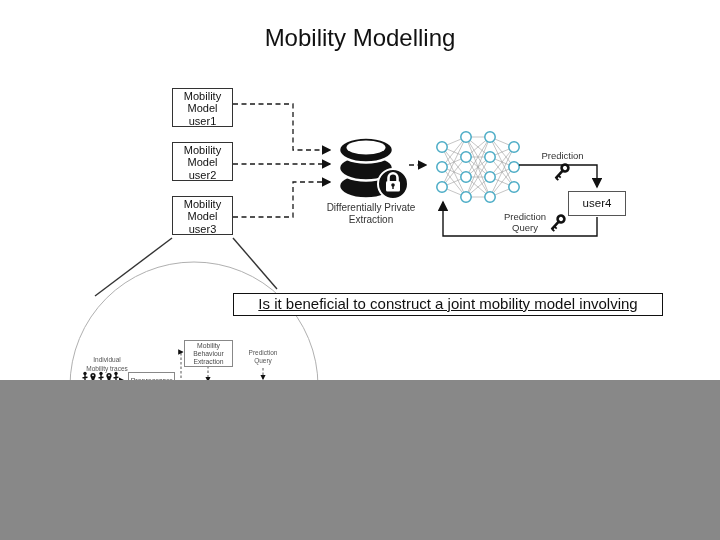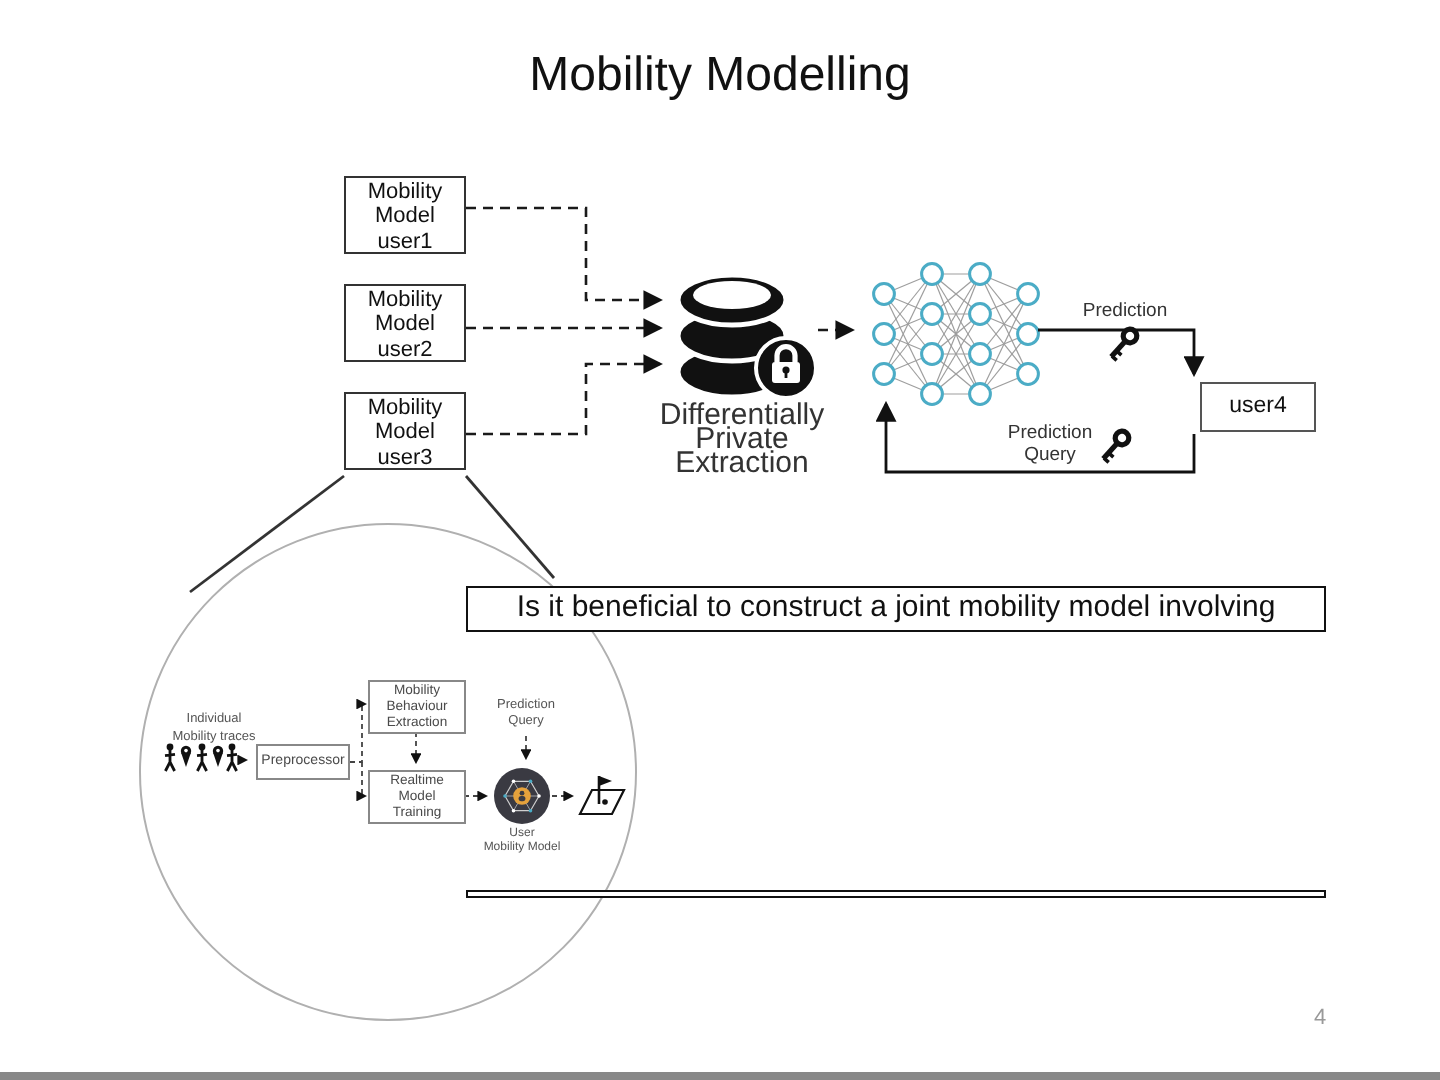--- a/index.html
+++ b/index.html
@@ -1,33 +1,33 @@
 <!DOCTYPE html>
 <html><head>
 <meta charset="utf-8">
 <style>
   html,body{margin:0;padding:0;}
   body{font-family:"Liberation Sans", sans-serif; background:#888;}
-  .slide{position:relative;width:720px;height:536px;background:#fff;overflow:hidden;margin:0 auto;}
+  .slide{position:relative;width:720px;height:380px;background:#fff;overflow:hidden;margin:0 auto;}
   .abs{position:absolute;}
   svg.canvas{position:absolute;left:0;top:0;width:720px;height:540px;}
   .title{left:0;top:24px;width:720px;text-align:center;font-size:24px;color:#111;}
   .ubox{left:172px;width:59px;border:1.5px solid #333;background:#fff;text-align:center;
         font-size:11px;line-height:12.3px;color:#111;padding-top:1px;height:36px;}
   .ubox span{display:block;}
-  .agg{left:313px;top:202px;width:116px;text-align:center;font-size:15px;line-height:12px;color:#333;}
+  .agg{left:313px;top:202px;width:116px;text-align:center;font-size:10px;line-height:12px;color:#333;}
   .agg span{display:block;}
   .predlbl{left:535px;top:150px;width:55px;text-align:center;font-size:9.5px;color:#333;}
   .pqlbl{left:498px;top:211px;width:54px;text-align:center;font-size:9.5px;line-height:11px;color:#333;}
   .pqlbl span{display:block;}
   .u4box{left:568px;top:191px;width:56px;height:23px;border:1.3px solid #555;background:#fff;
-         text-align:center;font-size:11.5px;line-height:23px;color:#111;margin-left:32px;}
+         text-align:center;font-size:11.5px;line-height:23px;color:#111;}
   .qbox{left:233px;width:428px;border:1.5px solid #111;background:#fff;text-align:center;
         font-size:15px;line-height:18.5px;color:#111;padding:1px 0;}
-  .qbox span{display:block;}
+  .qbox span{display:block;text-decoration:underline;}
   .pbox{border:1px solid #888;background:#fff;color:#4a4a4a;text-align:center;}
   .pbox span{display:block;}
   .prep{left:128px;top:372px;width:45px;height:16px;font-size:7px;line-height:16px;}
   .mbe{left:184px;top:340px;width:47px;height:24px;font-size:6.8px;line-height:7.8px;padding-top:1px;}
   .rmt{left:184px;top:385px;width:47px;height:24px;font-size:6.8px;line-height:7.8px;padding-top:1px;}
   .trlbl{left:76px;top:356px;width:62px;text-align:center;font-size:6.5px;line-height:8.5px;color:#555;}
   .trlbl span{display:block;}
   .ppq{left:246px;top:349px;width:34px;text-align:center;font-size:6.5px;line-height:7.5px;color:#555;}
   .ppq span{display:block;}
   .umm{left:236px;top:414px;width:50px;text-align:center;font-size:6px;line-height:7px;color:#555;}

